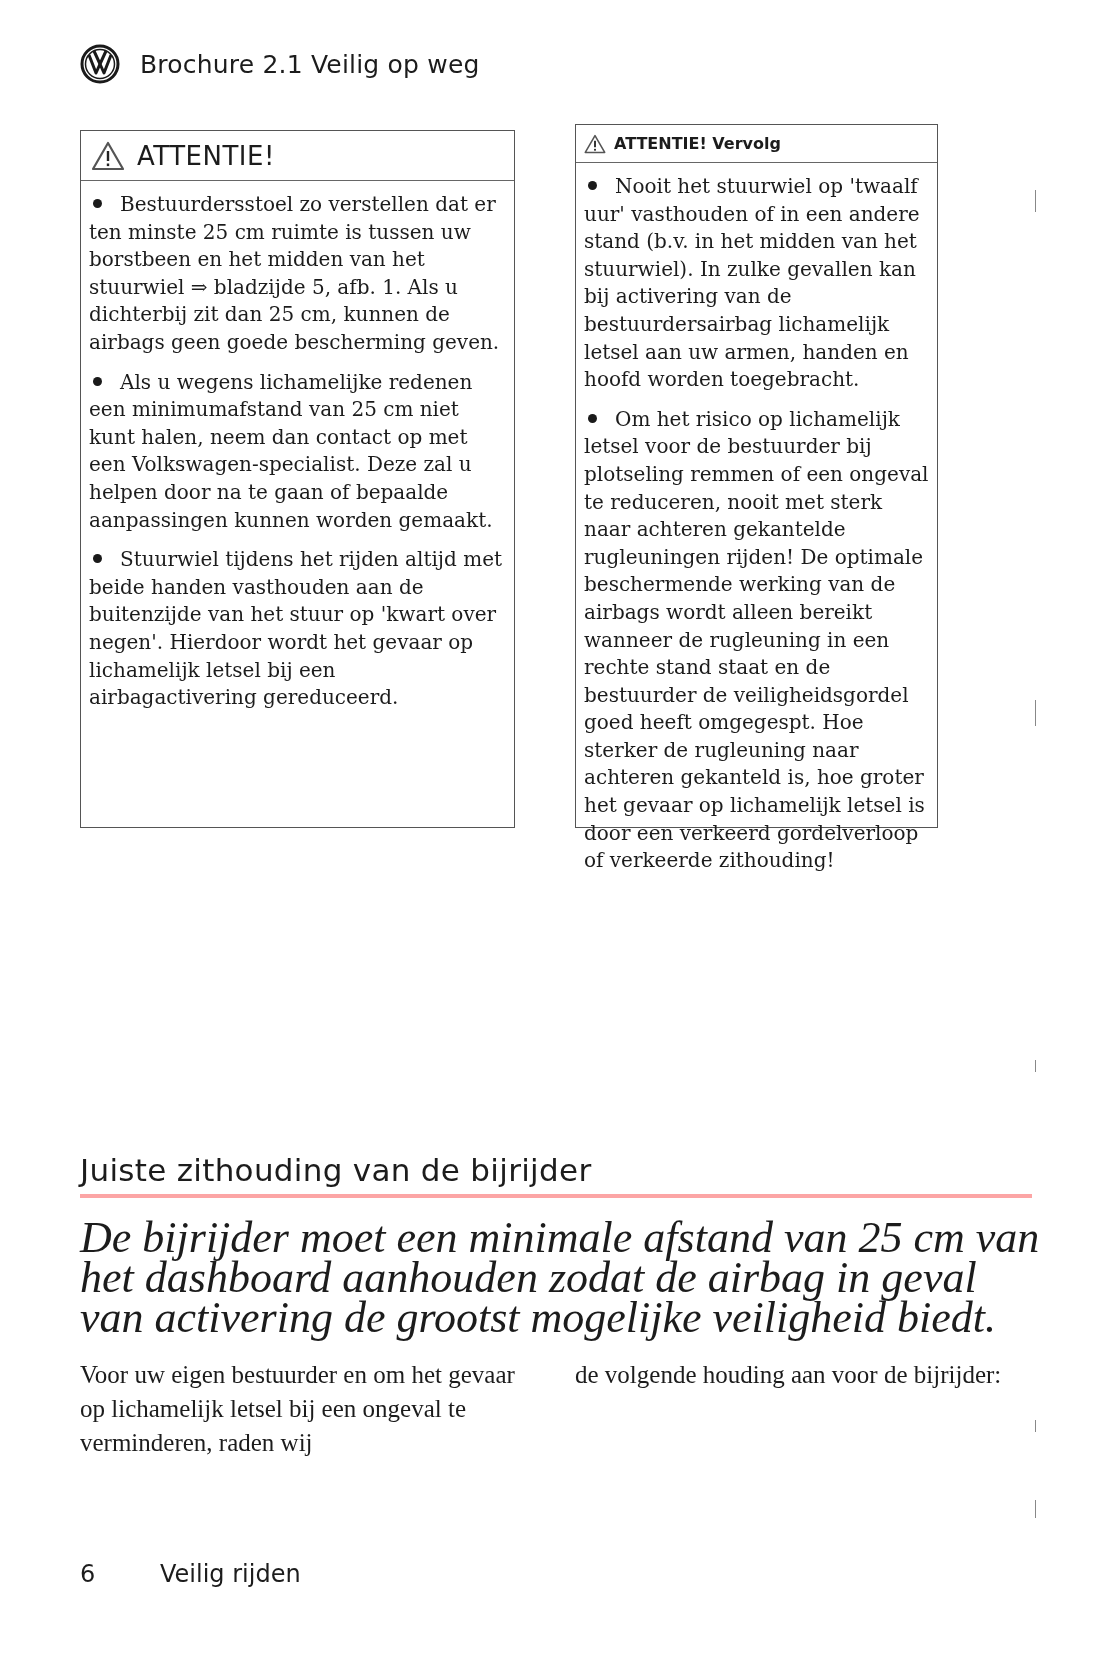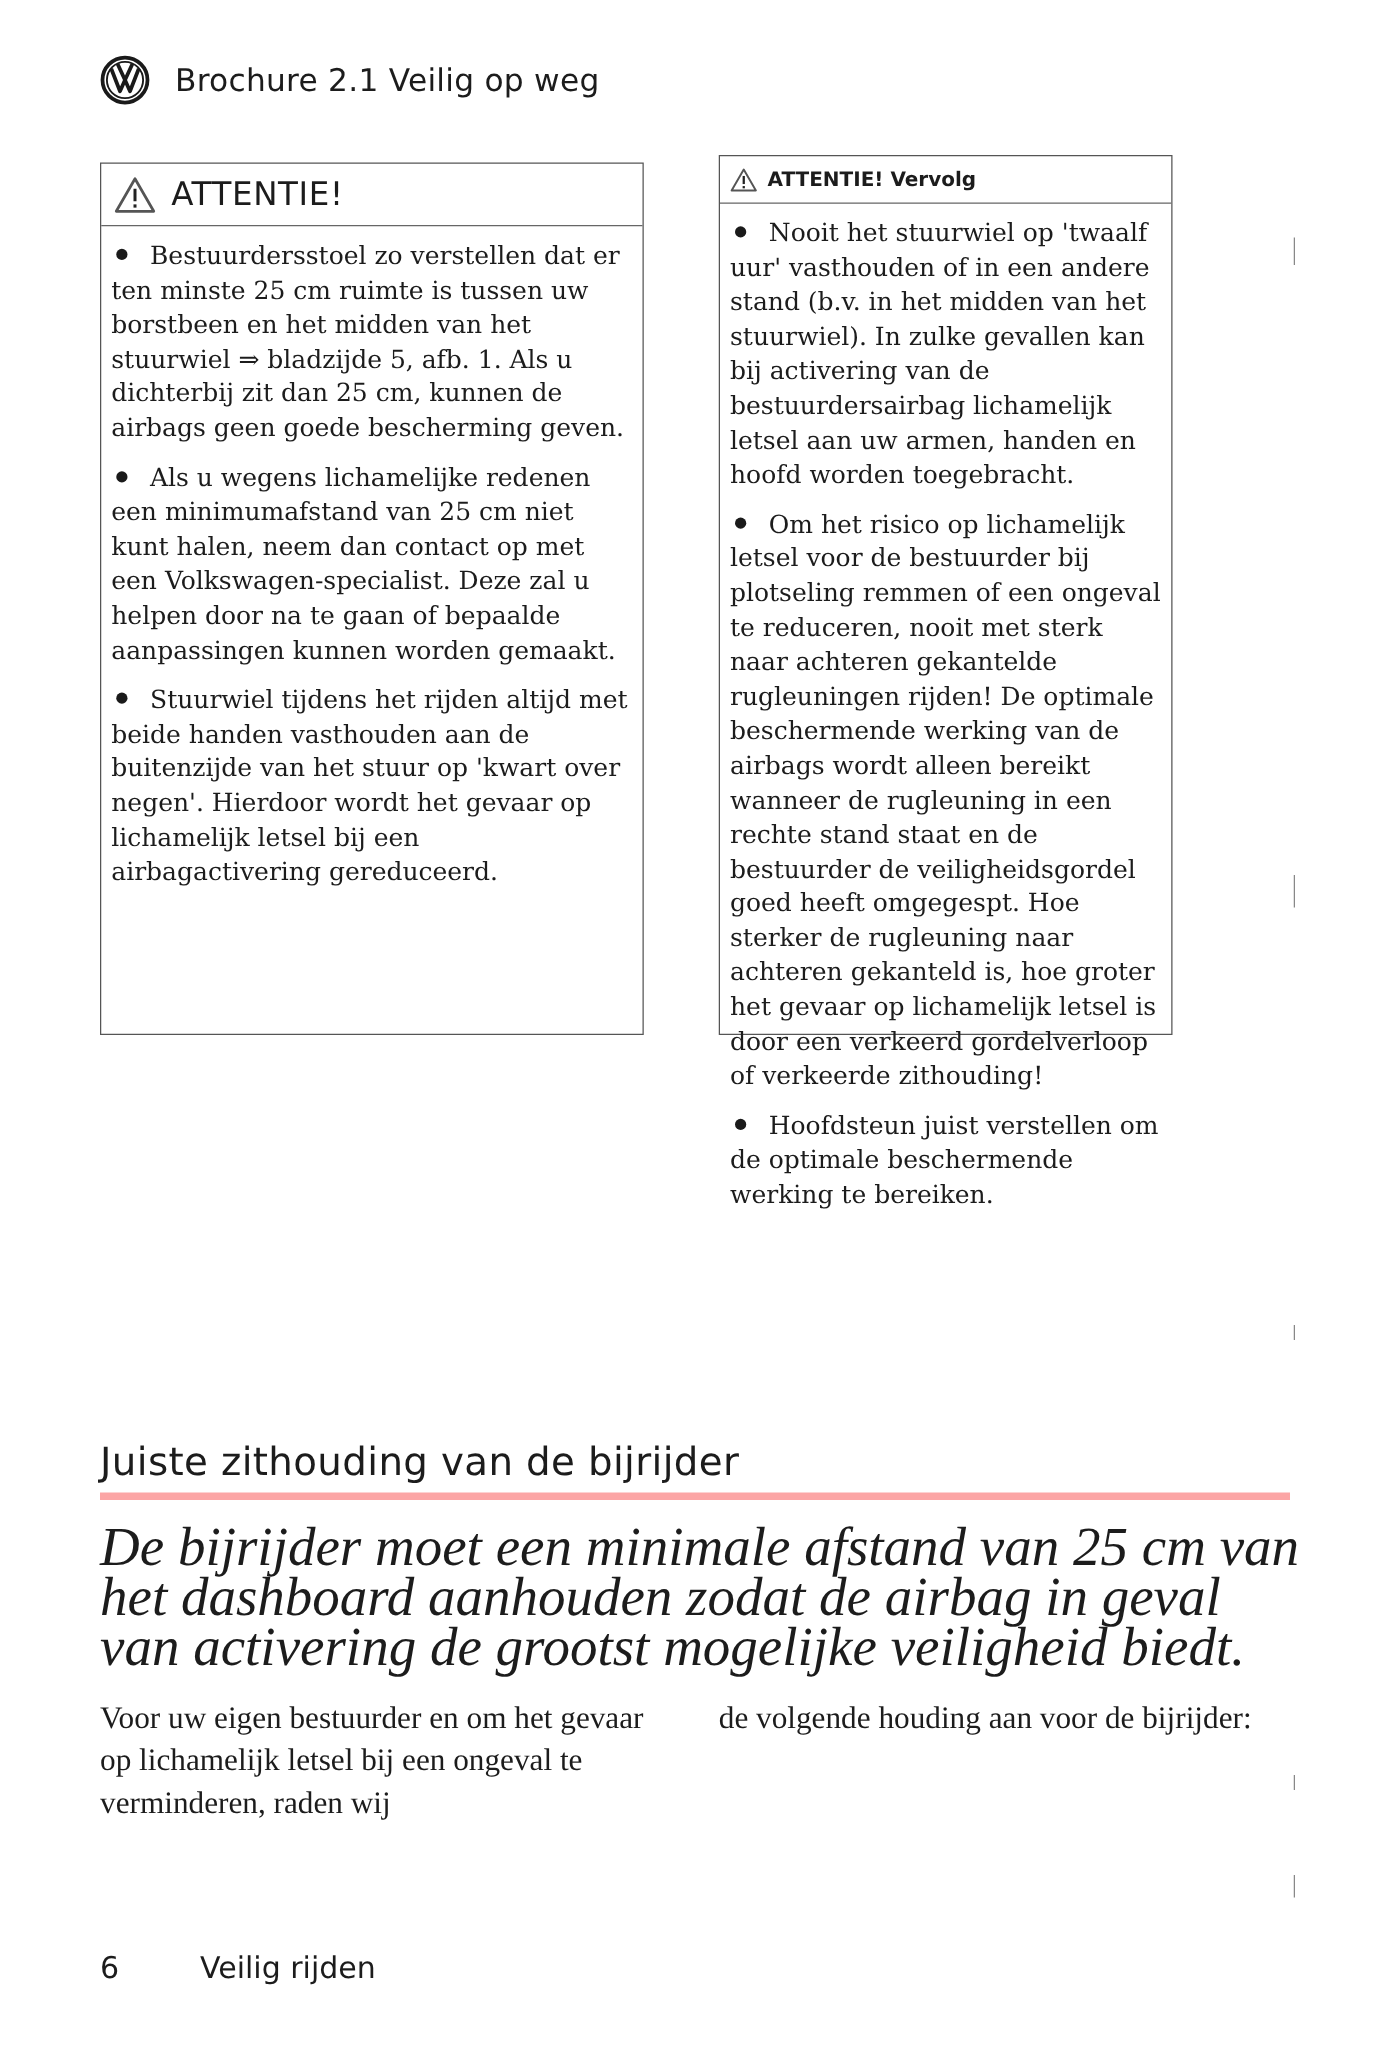--- a/index.html
+++ b/index.html
@@ -100,21 +100,21 @@
   }
 
   
   .section-title {
     position: absolute;
     left: 80px;
     top: 1152px;
     width: 952px;
     font-size: 31px;
     padding-bottom: 6px;
-    border-bottom: 6px solid #fca5a5;
+    border-bottom: 4px solid #fca5a5;
     letter-spacing: 0.3px;
   }
   .section-lead {
     position: absolute;
     left: 80px;
     top: 1218px;
     width: 960px;
     font-family: "Liberation Serif", "DejaVu Serif", serif;
     font-style: italic;
     font-size: 44px;
@@ -200,21 +200,20 @@
     <svg class="tri" width="22" height="20" viewBox="0 0 34 30">
       <path d="M17 2 L32 28 L2 28 Z" fill="none" stroke="#555" stroke-width="2.4" stroke-linejoin="round"></path>
       <rect x="15.6" y="10" width="2.8" height="10" fill="#222"></rect>
       <rect x="15.6" y="22.5" width="2.8" height="2.8" fill="#222"></rect>
     </svg>
     <span class="warn-title sans">ATTENTIE! Vervolg</span>
   </div>
   <div class="warn-body">
     <p><span class="bullet-dot"></span><span>Nooit het stuurwiel op 'twaalf uur' vasthouden of in een andere stand (b.v. in het midden van het stuurwiel). In zulke gevallen kan bij activering van de bestuurdersairbag lichamelijk letsel aan uw armen, handen en hoofd worden toegebracht.</span></p>
     <p><span class="bullet-dot"></span><span>Om het risico op lichamelijk letsel voor de bestuurder bij plotseling remmen of een ongeval te reduceren, nooit met sterk naar achteren gekantelde rugleuningen rijden! De optimale beschermende werking van de airbags wordt alleen bereikt wanneer de rugleuning in een rechte stand staat en de bestuurder de veiligheidsgordel goed heeft omgegespt. Hoe sterker de rugleuning naar achteren gekanteld is, hoe groter het gevaar op lichamelijk letsel is door een verkeerd gordelverloop of verkeerde zithouding!</span></p>
-    <p><span class="bullet-dot"></span><span>Hoofdsteun juist verstellen om de optimale beschermende werking te bereiken.</span></p>
   </div>
 </div>
 
 <div class="section-title sans">Juiste zithouding van de bijrijder</div>
 <div class="section-lead">De bijrijder moet een minimale afstand van 25 cm van het dashboard aanhouden zodat de airbag in geval van activering de grootst mogelijke veiligheid biedt.</div>
 
 <div class="col-left">Voor uw eigen bestuurder en om het gevaar op lichamelijk letsel bij een ongeval te verminderen, raden wij</div>
 
 <div class="col-right">
   <p>de volgende houding aan voor de bijrijder:</p>

